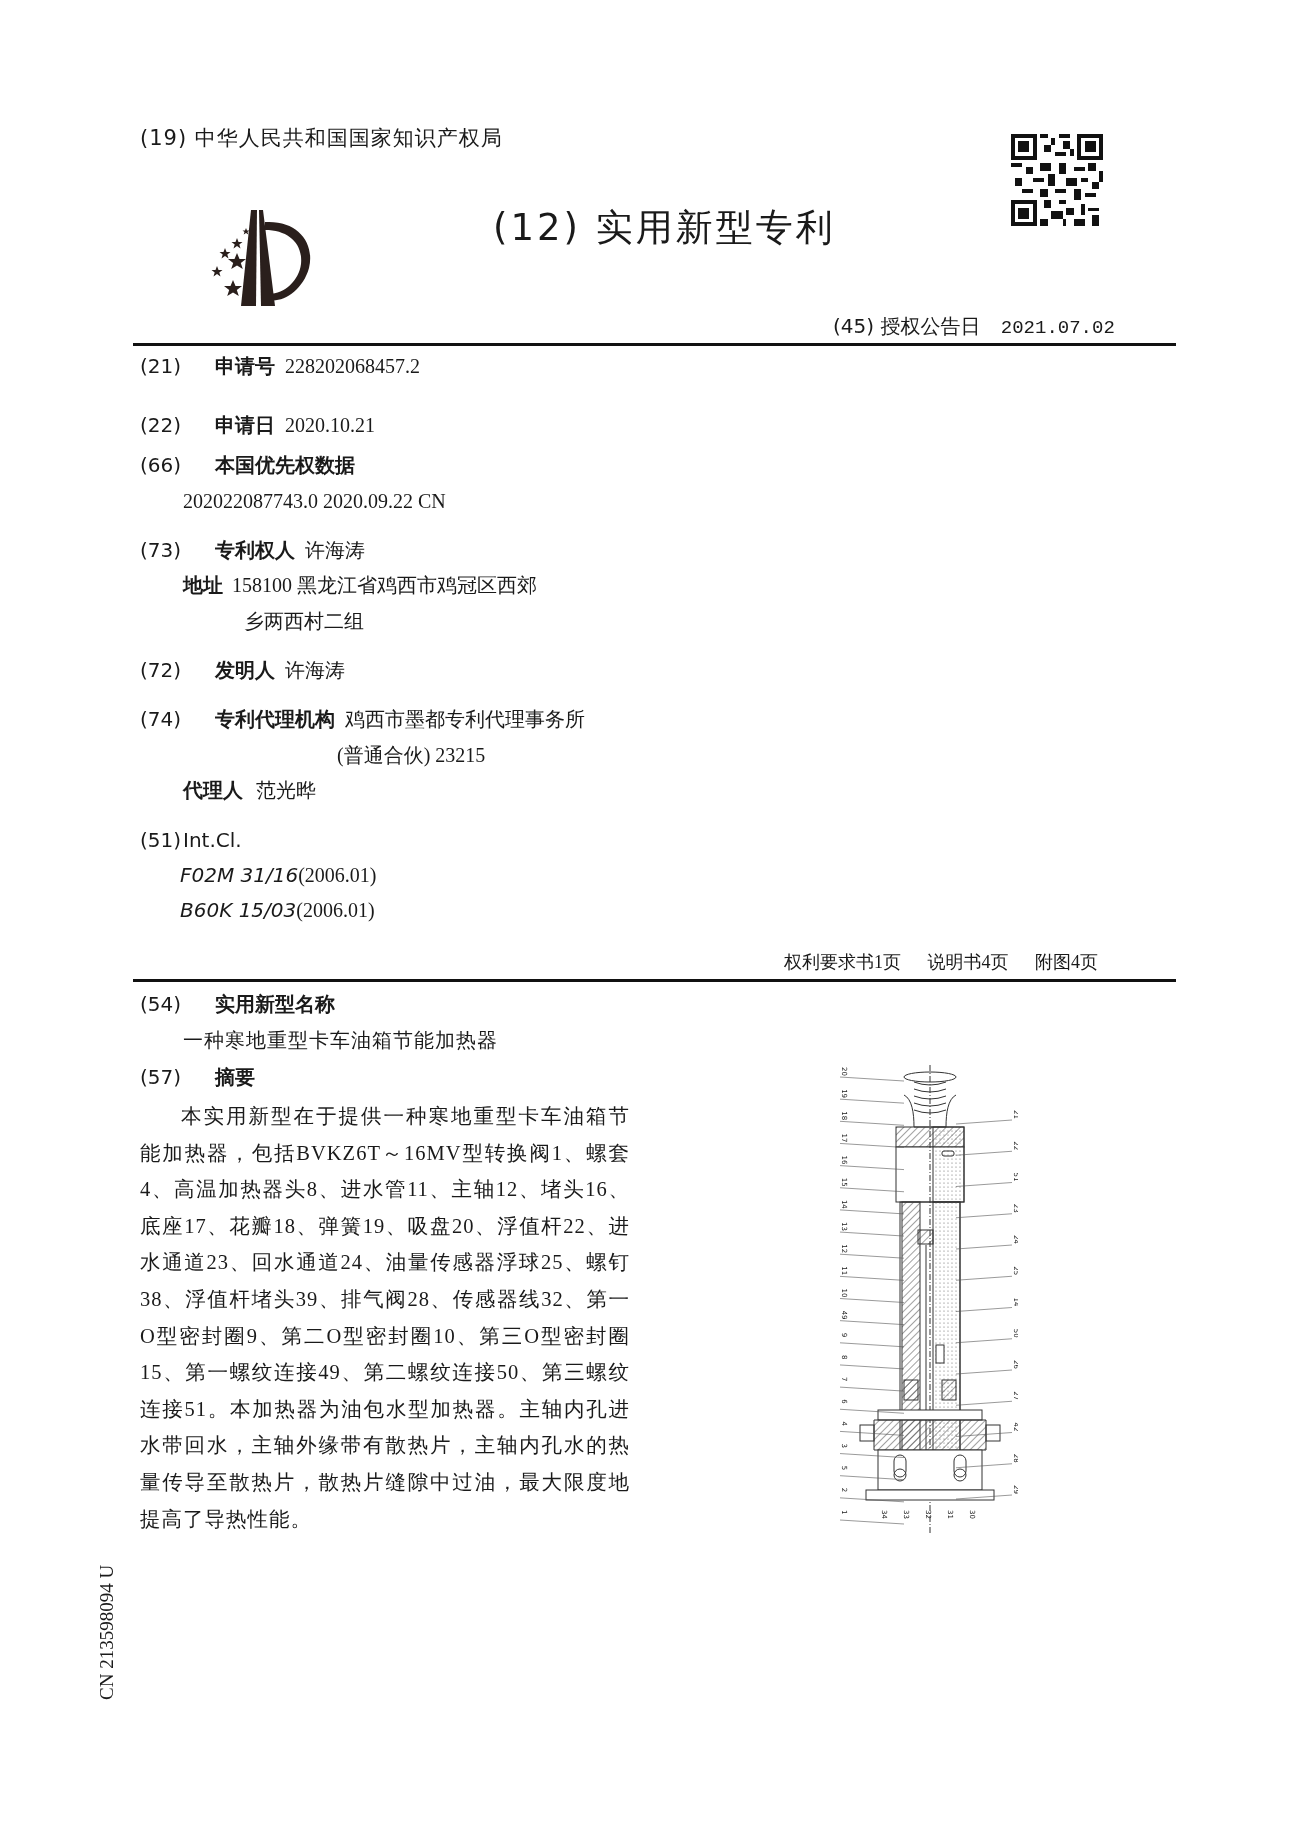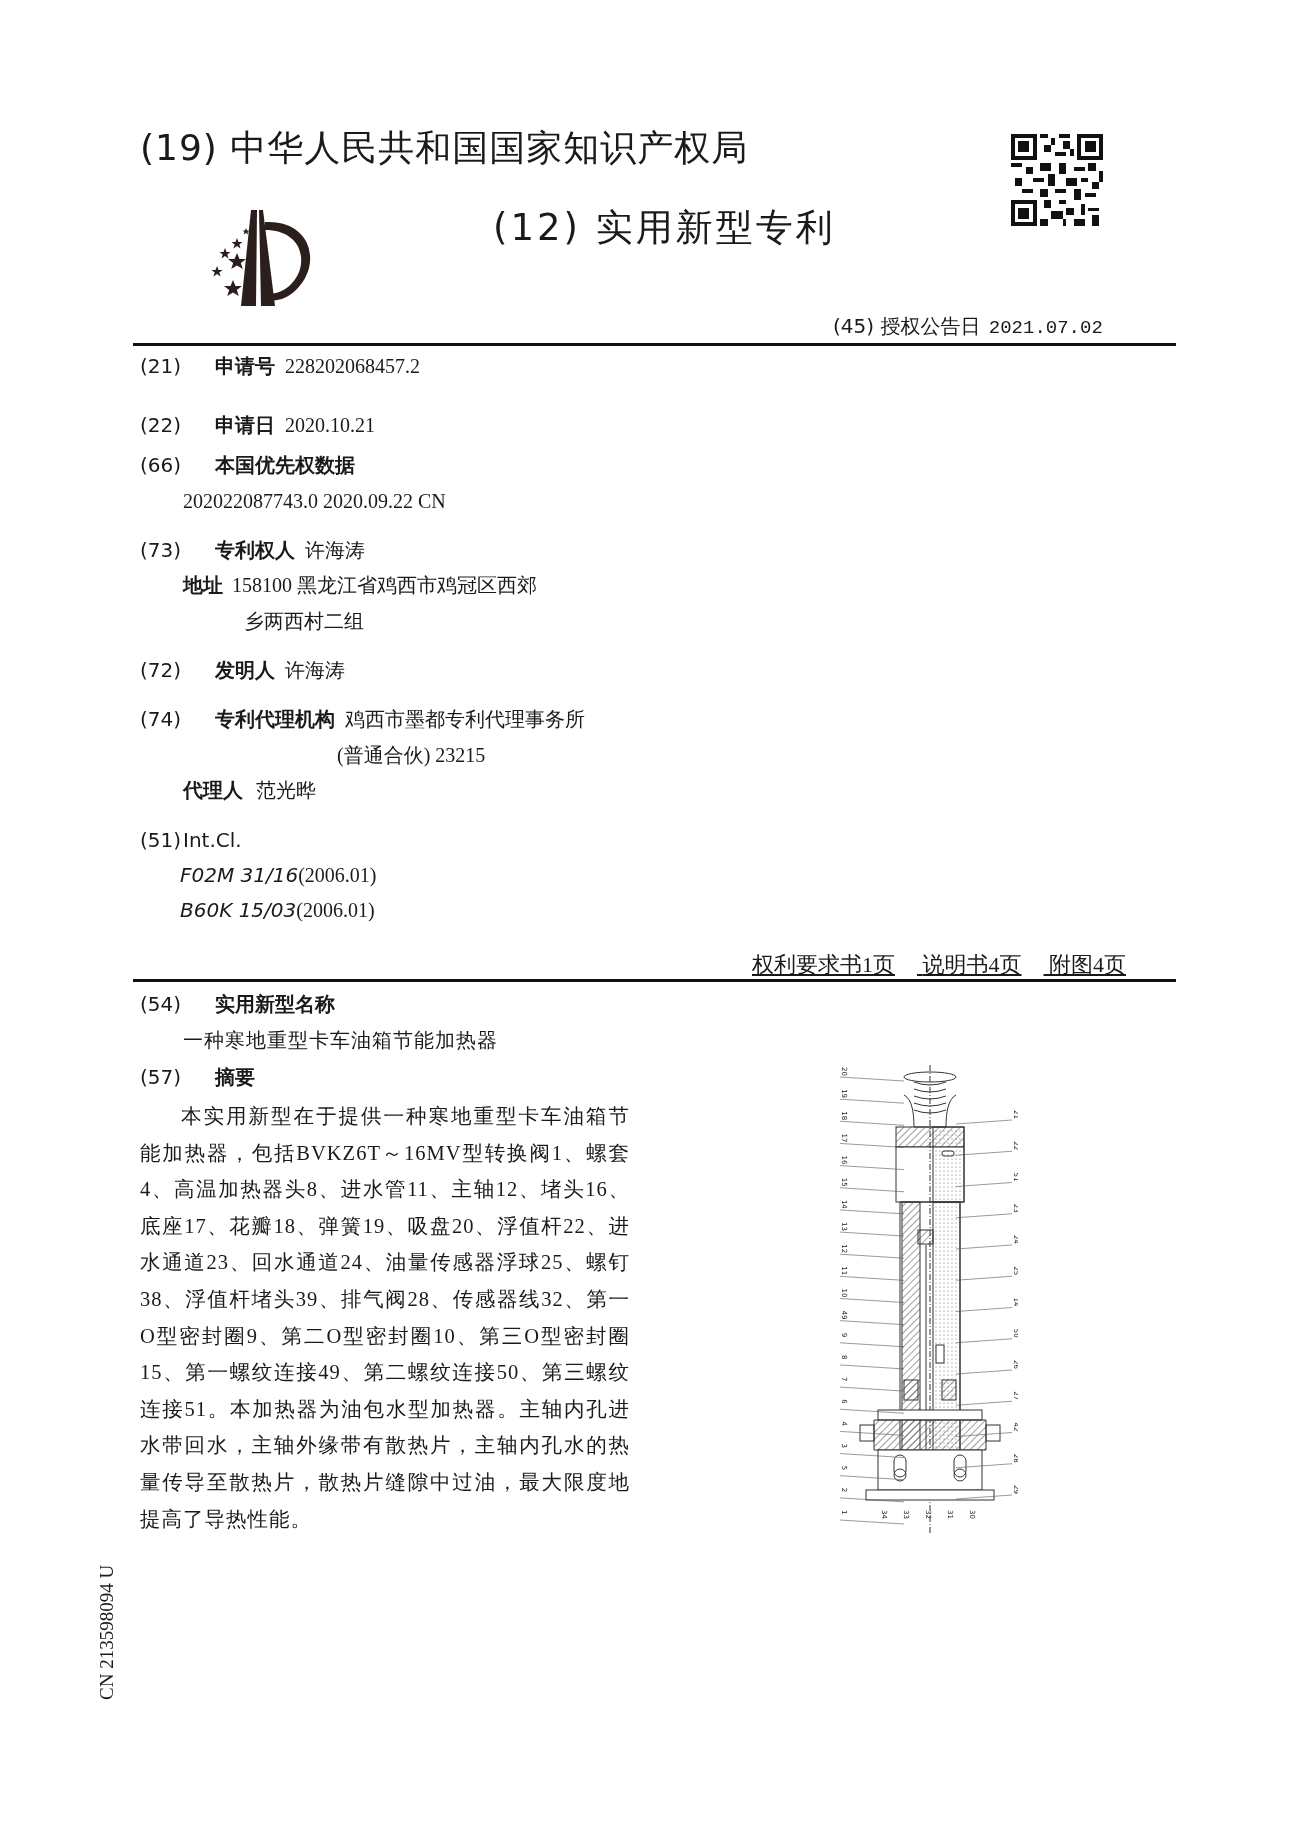--- a/index.html
+++ b/index.html
@@ -1,33 +1,33 @@
 <!DOCTYPE html>
 <html><head>
 <meta charset="utf-8">
 <style>
   html, body { margin:0; padding:0; background:#ffffff; }
   body { width:1299px; height:1838px; position:relative; overflow:hidden; color:#1a1a1a;
          font-family:"DejaVu Sans", sans-serif; }
   .abs { position:absolute; }
-  .office { top:124px; left:140px; font-size:36px; letter-spacing:1px; white-space:nowrap; }
+  .office { top:124px; left:140px; font-size:21px; letter-spacing:1px; white-space:nowrap; }
   .doc-type { top:203px; left:493px; font-size:37px; letter-spacing:3px; white-space:nowrap; }
   .logo { top:208px; left:203px; width:120px; height:100px; }
   .qr { top:134px; left:1011px; width:92px; height:92px; }
   .pub-date { top:313px; left:833px; font-size:20px; white-space:nowrap; }
-  .pub-date .val { font-family:"Liberation Mono", "DejaVu Sans Mono", monospace; font-size:19px; margin-left:2px; }
+  .pub-date .val { font-family:"Liberation Mono", "DejaVu Sans Mono", monospace; font-size:19px; margin-left:14px; }
   .rule { position:absolute; left:133px; width:1043px; height:3px; background:#111; }
   .field { position:absolute; left:140px; font-size:20px; white-space:nowrap; line-height:28px; }
   .field .code { display:inline-block; width:43px; }
   .field .lab { font-weight:bold;padding-left:32px; }
   .field .val { font-family:"Liberation Serif", "DejaVu Serif", serif; margin-left:10px; font-size:20px; }
   .indent { position:absolute; font-size:20px; white-space:nowrap; line-height:28px; font-family:"Liberation Serif","DejaVu Serif",serif; }
   .indent b { font-family:Liberation Serif, serif; }
   .ipc { font-family:"DejaVu Sans", sans-serif; font-style:italic; }
-  .pages { top:950px; left:752px; font-size:22px; white-space:nowrap; font-family:"Liberation Serif","DejaVu Serif",serif;text-decoration:underline; }
+  .pages { top:950px; left:784px; font-size:18px; white-space:nowrap; font-family:"Liberation Serif","DejaVu Serif",serif; }
   .pages span { margin-right:22px; }
   .abstract { position:absolute; left:140px; top:1098px; width:490px; font-size:20.5px; line-height:36.6px;
               font-family:"Liberation Serif","DejaVu Serif",serif; text-align:justify; text-indent:2em; letter-spacing:1px; }
   .side-id { position:absolute; left:96px; top:1700px; transform:rotate(-90deg); transform-origin:left top;
              font-family:"Liberation Serif","DejaVu Serif",serif; font-size:19px; white-space:nowrap; }
   .drawing { position:absolute; left:838px; top:1065px; width:180px; height:470px; }
 </style>
 </head>
 <body>
 

